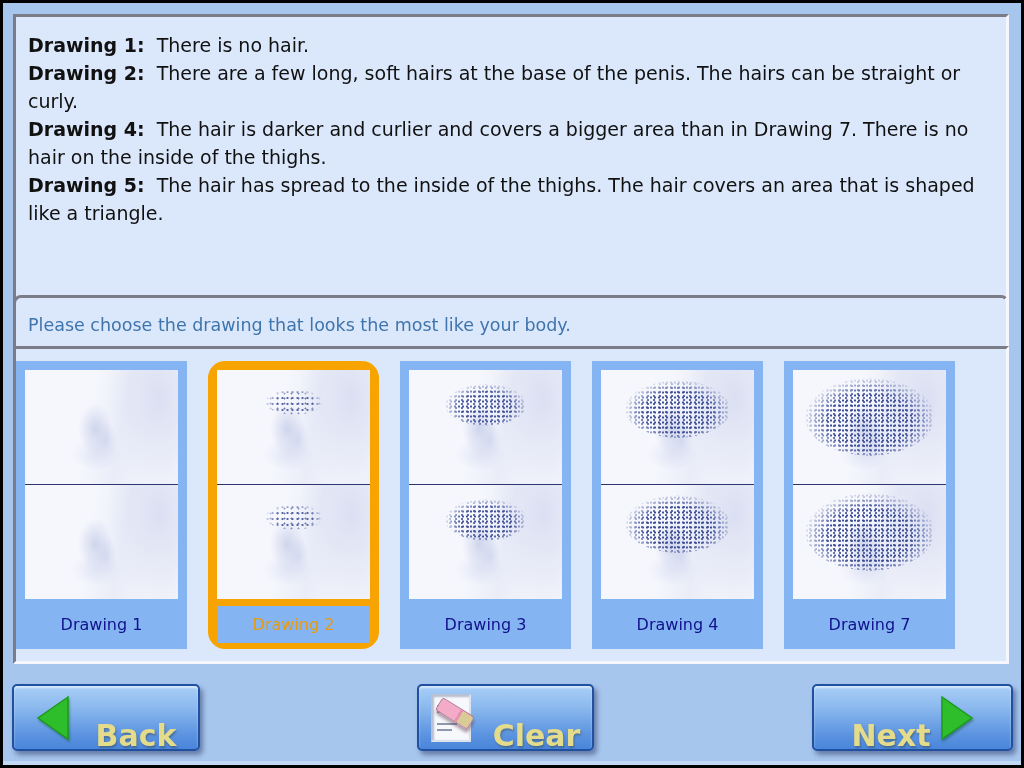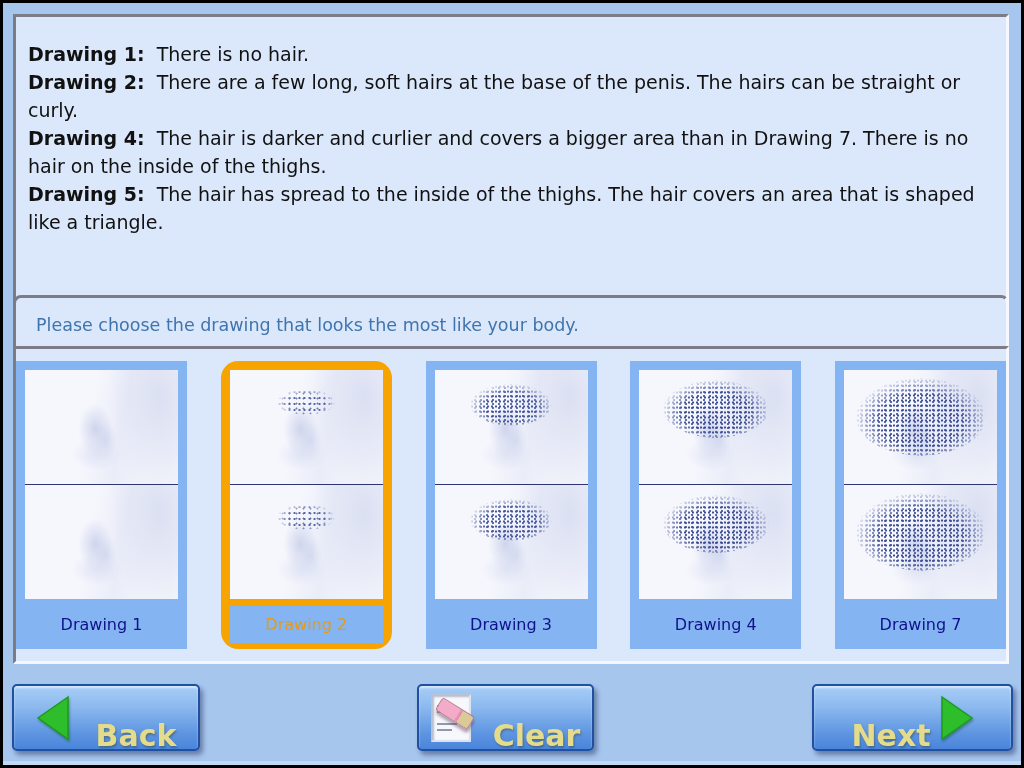--- a/index.html
+++ b/index.html
@@ -9,29 +9,29 @@
     font-family:"DejaVu Sans","Liberation Sans",sans-serif;
   }
   .frame{position:absolute;inset:3px;background:#a7c6ee;}
   .frame-bottom-strip{position:absolute;left:0;right:0;bottom:0;height:4px;background:#c3d8f5;}
 
   
   .panel{
     position:absolute;box-sizing:border-box;background:#dbe8fb;
     border:3px solid;border-color:#7c7c89 #f5f7fc #f5f7fc #7c7c89;
   }
-  .top-panel{left:10px;top:11px;right:12px;height:352px;padding:23px 12px;}
+  .top-panel{left:10px;top:11px;right:12px;height:352px;padding:14px 12px;}
   .para{margin:0;font-size:19px;line-height:28px;color:#111;white-space:pre-wrap;}
   .para b{font-weight:700;}
   .speaker{position:absolute;right:8px;bottom:6px;width:52px;height:52px;cursor:pointer;}
 
-  .prompt-bar{left:10px;top:292px;right:12px;height:59px;display:flex;align-items:center;padding:0 20px;border-radius:8px;}
+  .prompt-bar{left:10px;top:292px;right:12px;height:59px;display:flex;align-items:center;padding:0 12px;border-radius:8px;}
   .prompt-text{font-size:17.5px;color:#3f74ad;}
 
-  .cards-panel{left:10px;top:343px;right:12px;height:318px;display:flex;align-items:center;justify-content:space-between;gap:21px;}
+  .cards-panel{left:10px;top:343px;right:12px;height:318px;display:flex;align-items:center;justify-content:flex-start;gap:21px;}
 
   
   .card{
     width:171px;height:288px;box-sizing:border-box;background:#85b4f2;
     padding:9px 9px 0 9px;display:flex;flex-direction:column;cursor:pointer;
   }
   .card.selected{background:#f7a400;border-radius:17px;}
   .card-image{height:229px;display:flex;flex-direction:column;background:#f4f5fc;overflow:hidden;}
   .half{
     flex:1;position:relative;overflow:hidden;

